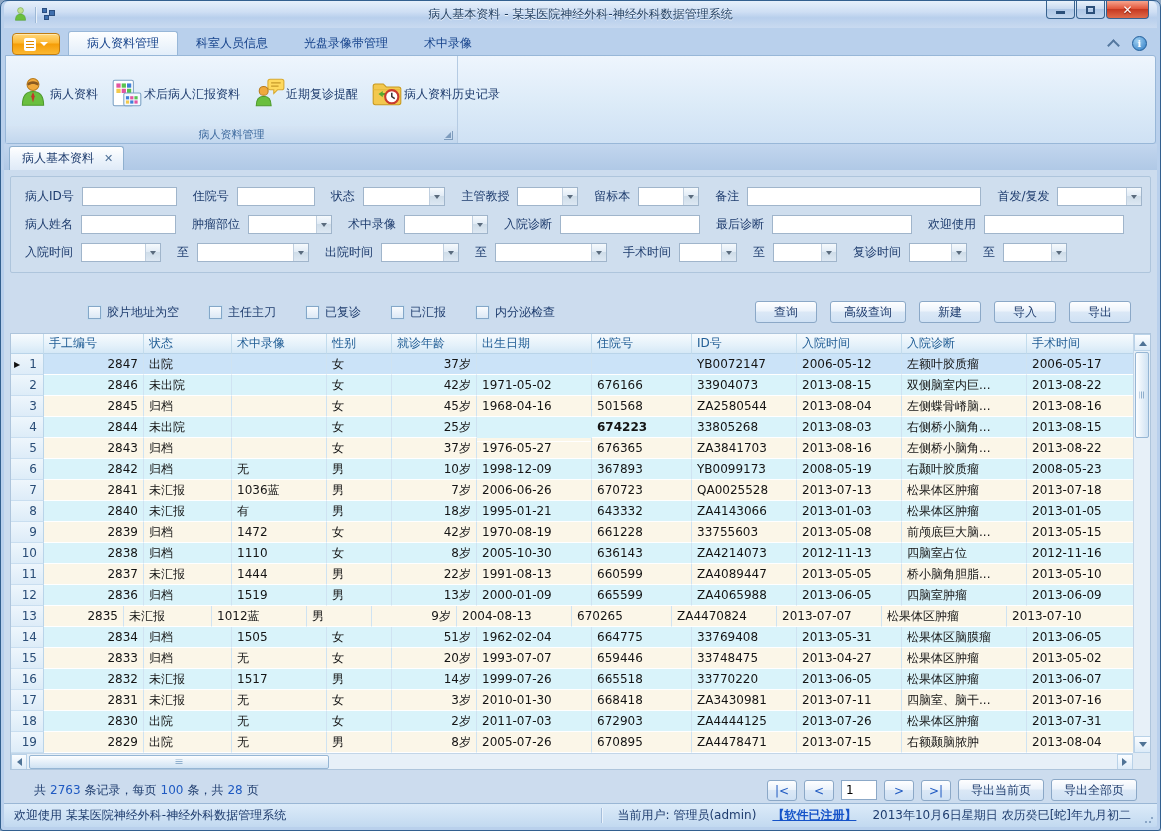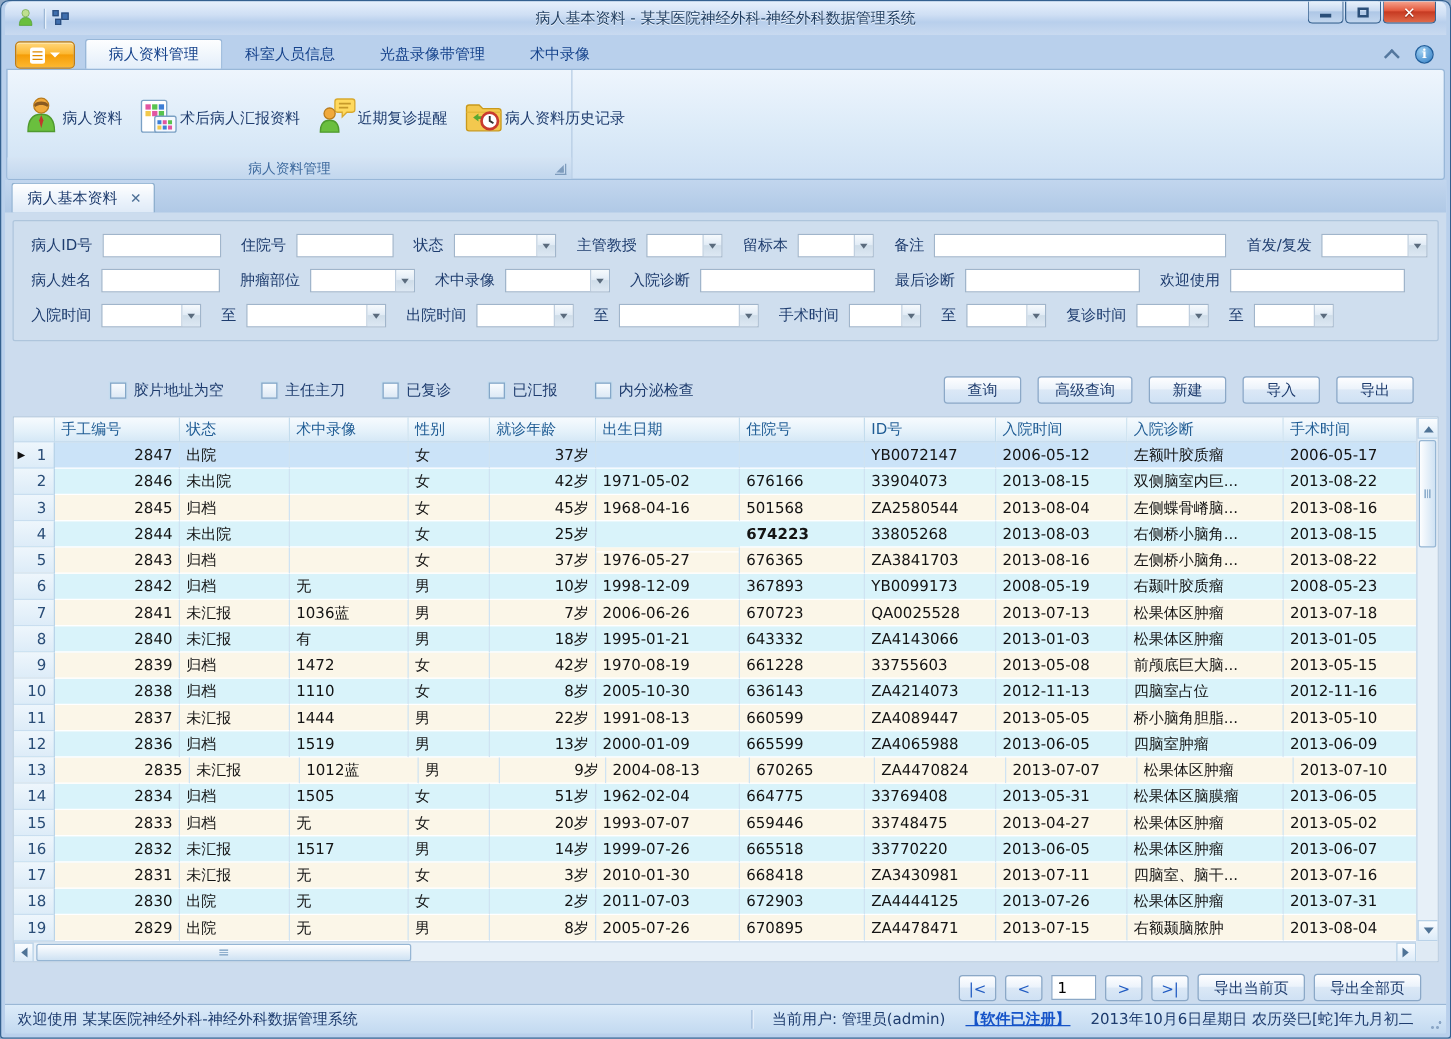--- a/index.html
+++ b/index.html
@@ -612,21 +612,21 @@
               <div class="td" style="width: 100px;">665599</div>
               <div class="td" style="width: 105px;">ZA4065988</div>
               <div class="td" style="width: 105px;">2013-06-05</div>
               <div class="td" style="width: 125px;">四脑室肿瘤</div>
               <div class="td flexcol">2013-06-09</div>
             </div>
             <div class="tr cream">
               <div class="rowhead" style="width: 33px;">
                 <span>13</span>
               </div>
-              <div class="td num" style="width: 108px; padding-left: 32px;">2835</div>
+              <div class="td num" style="width: 80px; padding-left: 32px;">2835</div>
               <div class="td" style="width: 88px;">未汇报</div>
               <div class="td" style="width: 95px;">1012蓝</div>
               <div class="td" style="width: 65px;">男</div>
               <div class="td num" style="width: 85px;">9岁</div>
               <div class="td" style="width: 115px;">2004-08-13</div>
               <div class="td" style="width: 100px;">670265</div>
               <div class="td" style="width: 105px;">ZA4470824</div>
               <div class="td" style="width: 105px;">2013-07-07</div>
               <div class="td" style="width: 125px;">松果体区肿瘤</div>
               <div class="td flexcol">2013-07-10</div>
@@ -744,20 +744,23 @@
           <span class="hthumb"></span>
           <span class="spacer"></span>
           <span class="sbtn">
               <span class="arr right"></span>
             </span>
         </div>
         <div class="corner"></div>
       </div>
 
       <div class="pager-row">
+        <div class="summary">
+          <span>共</span><span class="n">2763</span><span>条记录，每页</span><span class="n">100</span><span>条，共</span><span class="n">28</span><span>页</span>
+        </div>
         <div class="pager-controls">
           <button class="btn pbtn">|&lt;</button>
           <button class="btn pbtn">&lt;</button>
           <input class="pinput" value="1" style="">
           <button class="btn pbtn">&gt;</button>
           <button class="btn pbtn">&gt;|</button>
           <button class="btn wide">导出当前页</button>
           <button class="btn wide">导出全部页</button>
         </div>
       </div>

